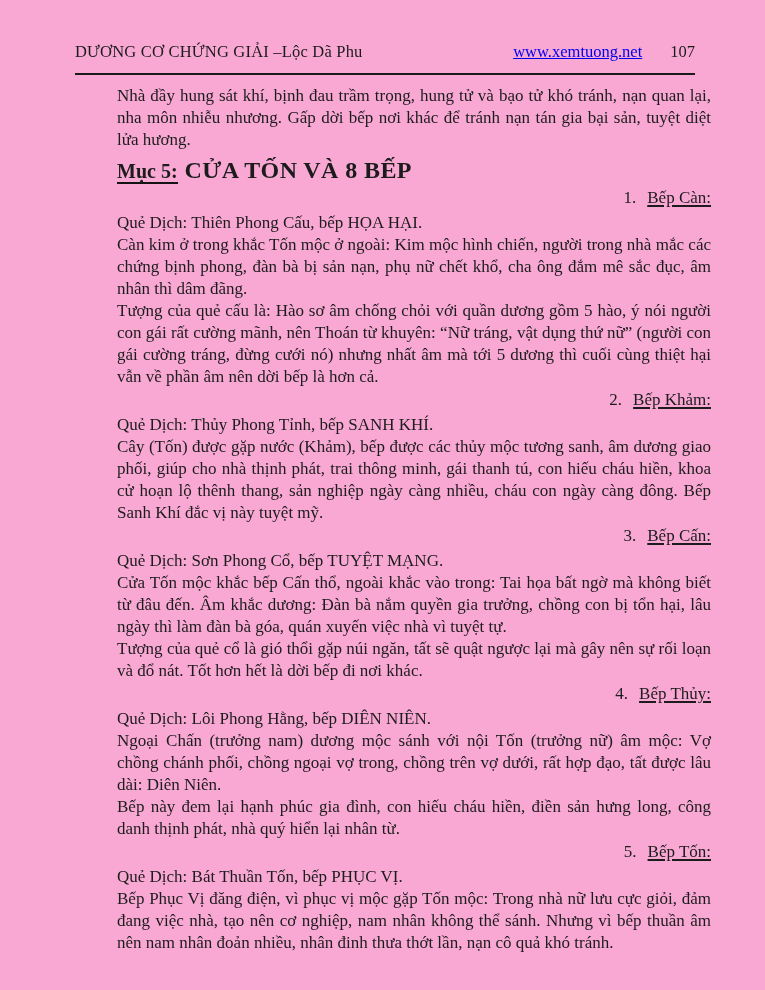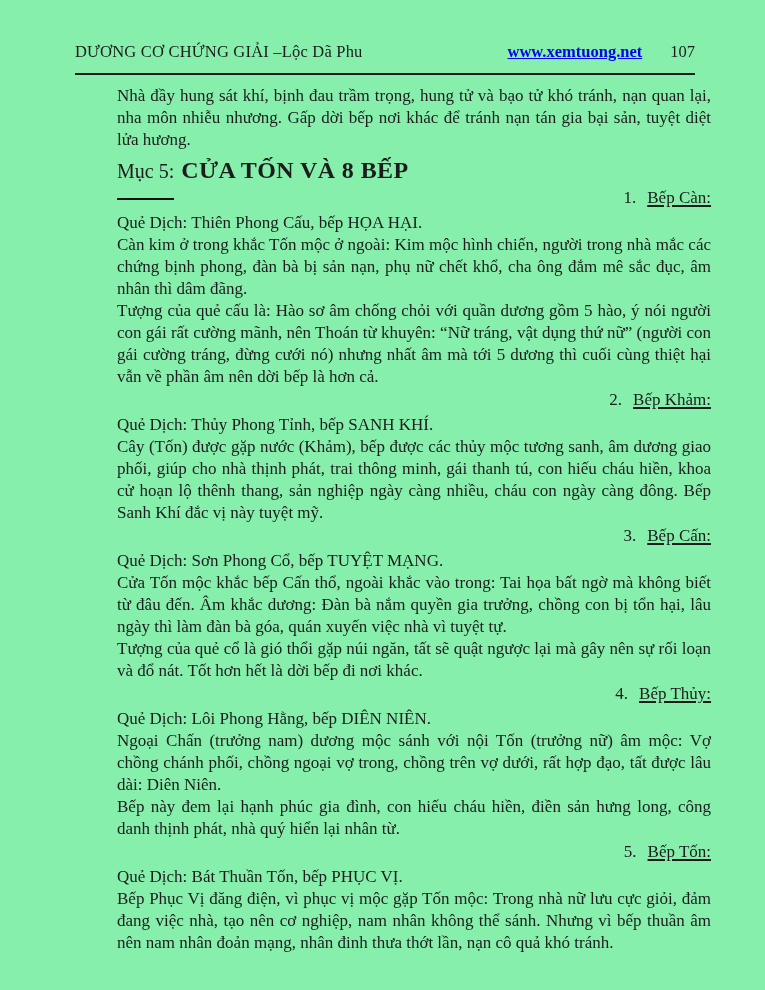--- a/index.html
+++ b/index.html
@@ -1,20 +1,20 @@
 <!DOCTYPE html>
 <html><head>
 <meta charset="utf-8">
 <style>
   html, body { margin: 0; padding: 0; background: #ffffff; }
   .page {
     position: relative;
     width: 765px;
     height: 990px;
-    background: #86efac;
+    background: #f9a8d4;
     font-family: "Liberation Serif", serif;
     color: #1c1c1c;
     overflow: hidden;
     box-sizing: border-box;
   }
   
   .header {
     display: flex;
     align-items: baseline;
     margin: 42px 70px 0 75px;
@@ -43,21 +43,22 @@
   p.para { margin: 0; }
   p.que-dich { margin-top: 3px; }
   .section-heading {
     margin: 8px 0 3px 0;
     text-align: left;
     white-space: nowrap;
   }
   .muc-label {
     font-size: 20px;
     border-bottom: 2.5px solid #141414;
-    padding-bottom: 16px;
+    padding-bottom: 0px;
+    font-weight: bold;
   }
   .muc-title {
     font-weight: bold;
     font-size: 24px;
     margin-left: 7px;
     letter-spacing: 0.4px;
   }
   .item-head {
     margin: 1px 0 0 0;
     text-align: right;
@@ -69,21 +70,21 @@
     text-underline-offset: 2px;
   }
 </style>
 </head>
 <body>
 
 <div class="page" style="color: rgb(28, 28, 28);">
 
   <div class="header">
     <span class="header-title">DƯƠNG CƠ CHỨNG GIẢI –Lộc Dã Phu</span>
-    <a class="header-link" style="color: rgb(0, 0, 238); font-weight: bold;">www.xemtuong.net</a>
+    <a class="header-link" style="color: rgb(0, 0, 238);">www.xemtuong.net</a>
     <span class="page-number">107</span>
   </div>
 
   <hr class="header-rule">
 
   <div class="content">
 
     <p class="para">Nhà đầy hung sát khí, bịnh đau trầm trọng, hung tử và bạo tử khó tránh, nạn quan lại, nha môn nhiễu nhương. Gấp dời bếp nơi khác để tránh nạn tán gia bại sản, tuyệt diệt lửa hương.</p>
 
     <div class="section-heading">
@@ -123,17 +124,17 @@
       <p class="para que-dich">Quẻ Dịch: Lôi Phong Hằng, bếp DIÊN NIÊN.</p>
       <p class="para">Ngoại Chấn (trưởng nam) dương mộc sánh với nội Tốn (trưởng nữ) âm mộc: Vợ chồng chánh phối, chồng ngoại vợ trong, chồng trên vợ dưới, rất hợp đạo, tất được lâu dài: Diên Niên.</p>
       <p class="para">Bếp này đem lại hạnh phúc gia đình, con hiếu cháu hiền, điền sản hưng long, công danh thịnh phát, nhà quý hiển lại nhân từ.</p>
     </div>
 
     <div class="item">
       <div class="item-head">
         <span class="item-num">5.</span><span class="item-name">Bếp Tốn:</span>
       </div>
       <p class="para que-dich">Quẻ Dịch: Bát Thuần Tốn, bếp PHỤC VỊ.</p>
-      <p class="para">Bếp Phục Vị đăng điện, vì phục vị mộc gặp Tốn mộc: Trong nhà nữ lưu cực giỏi, đảm đang việc nhà, tạo nên cơ nghiệp, nam nhân không thể sánh. Nhưng vì bếp thuần âm nên nam nhân đoản mạng, nhân đinh thưa thớt lần, nạn cô quả khó tránh.</p>
+      <p class="para">Bếp Phục Vị đăng điện, vì phục vị mộc gặp Tốn mộc: Trong nhà nữ lưu cực giỏi, đảm đang việc nhà, tạo nên cơ nghiệp, nam nhân không thể sánh. Nhưng vì bếp thuần âm nên nam nhân đoản nhiều, nhân đinh thưa thớt lần, nạn cô quả khó tránh.</p>
     </div>
 
   </div>
 </div>
 
 </body></html>

